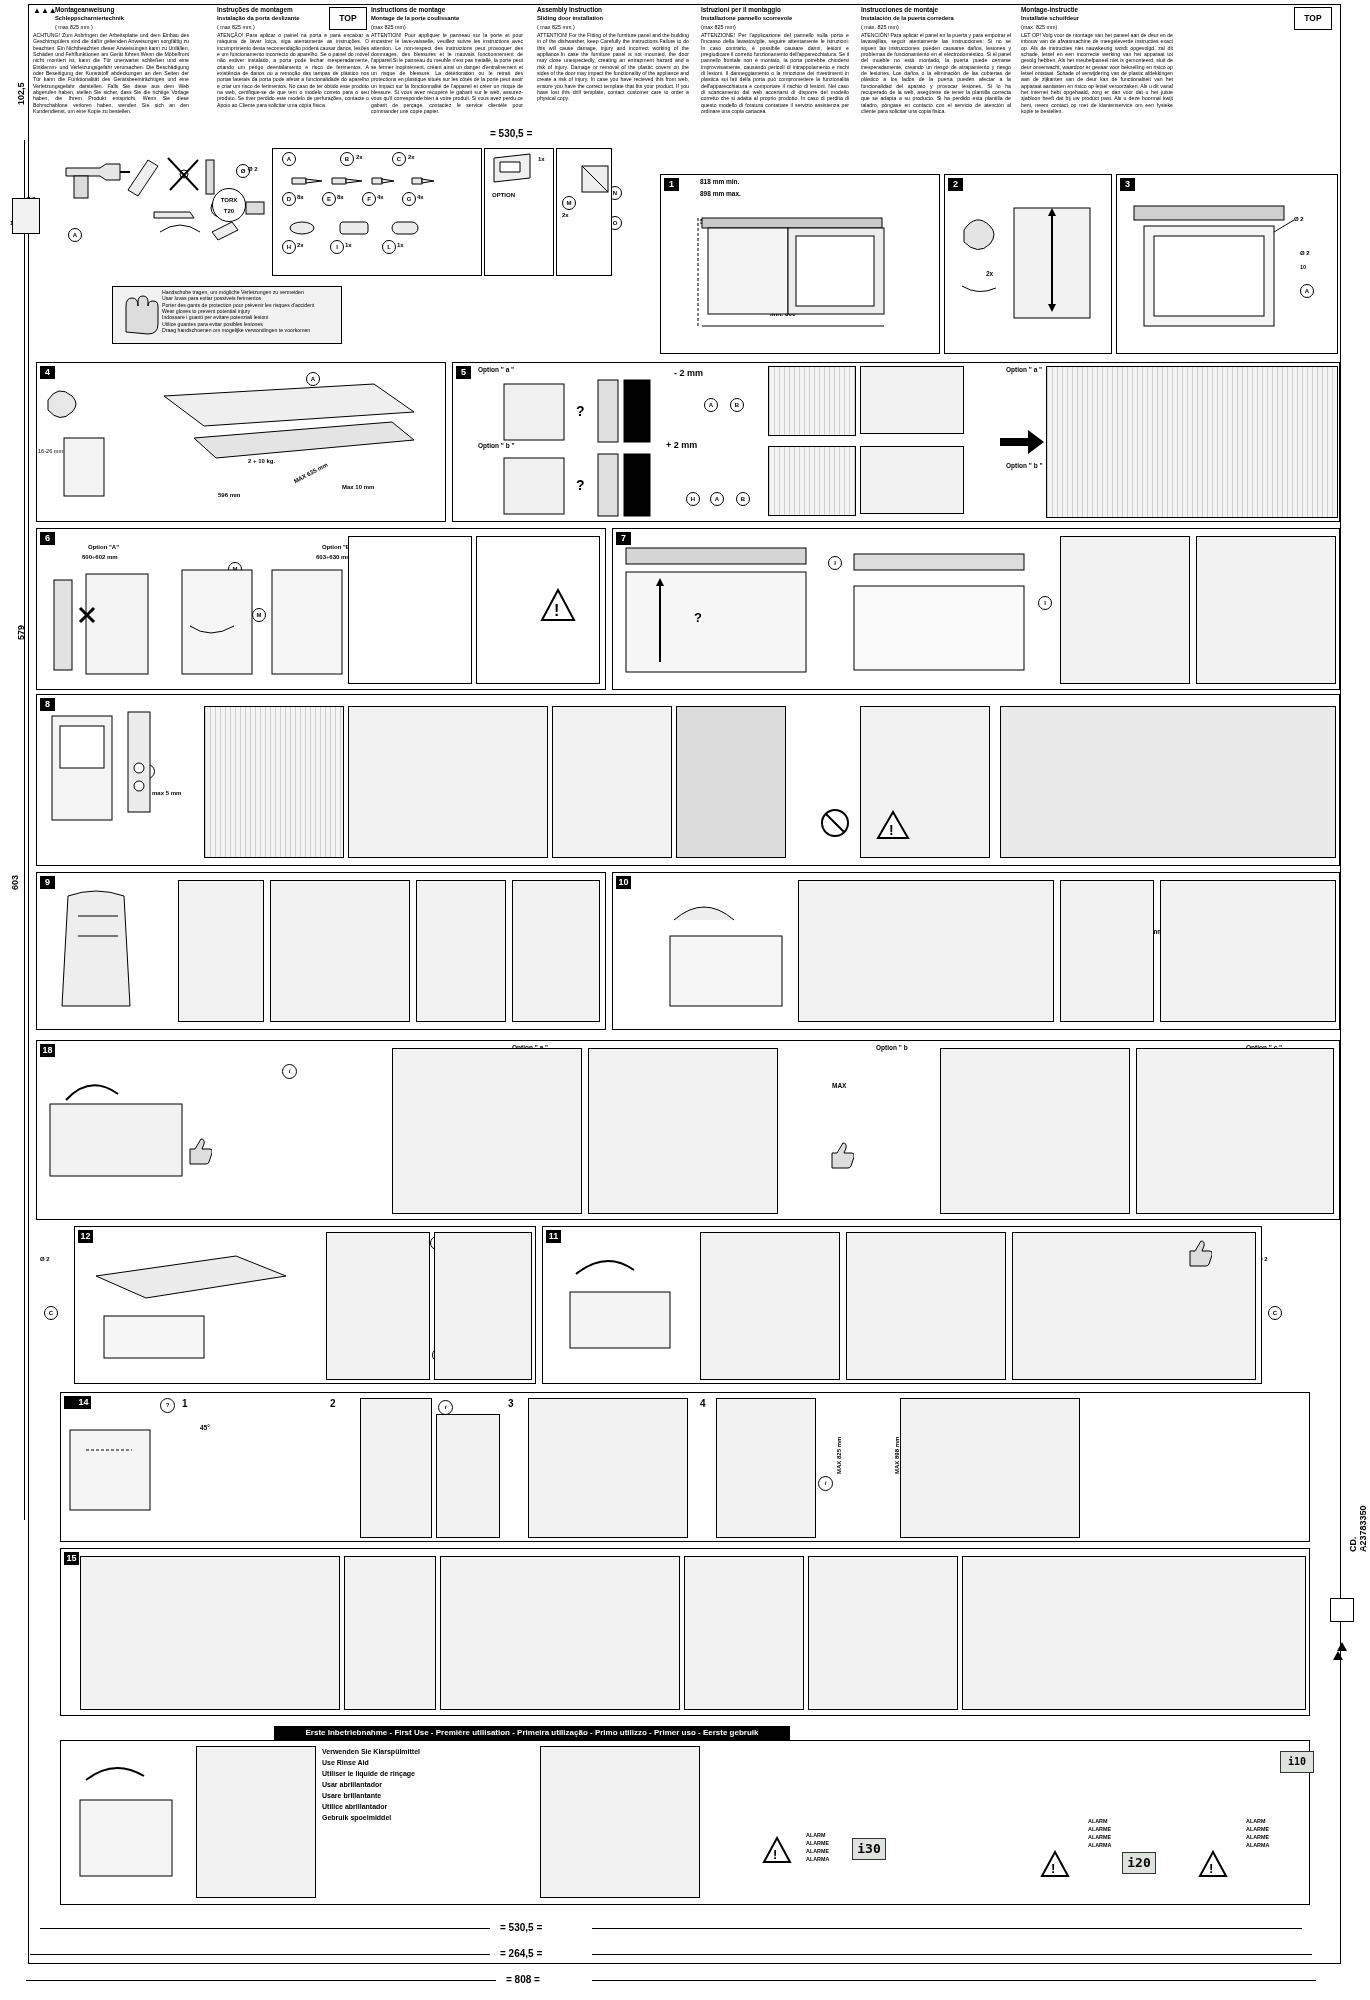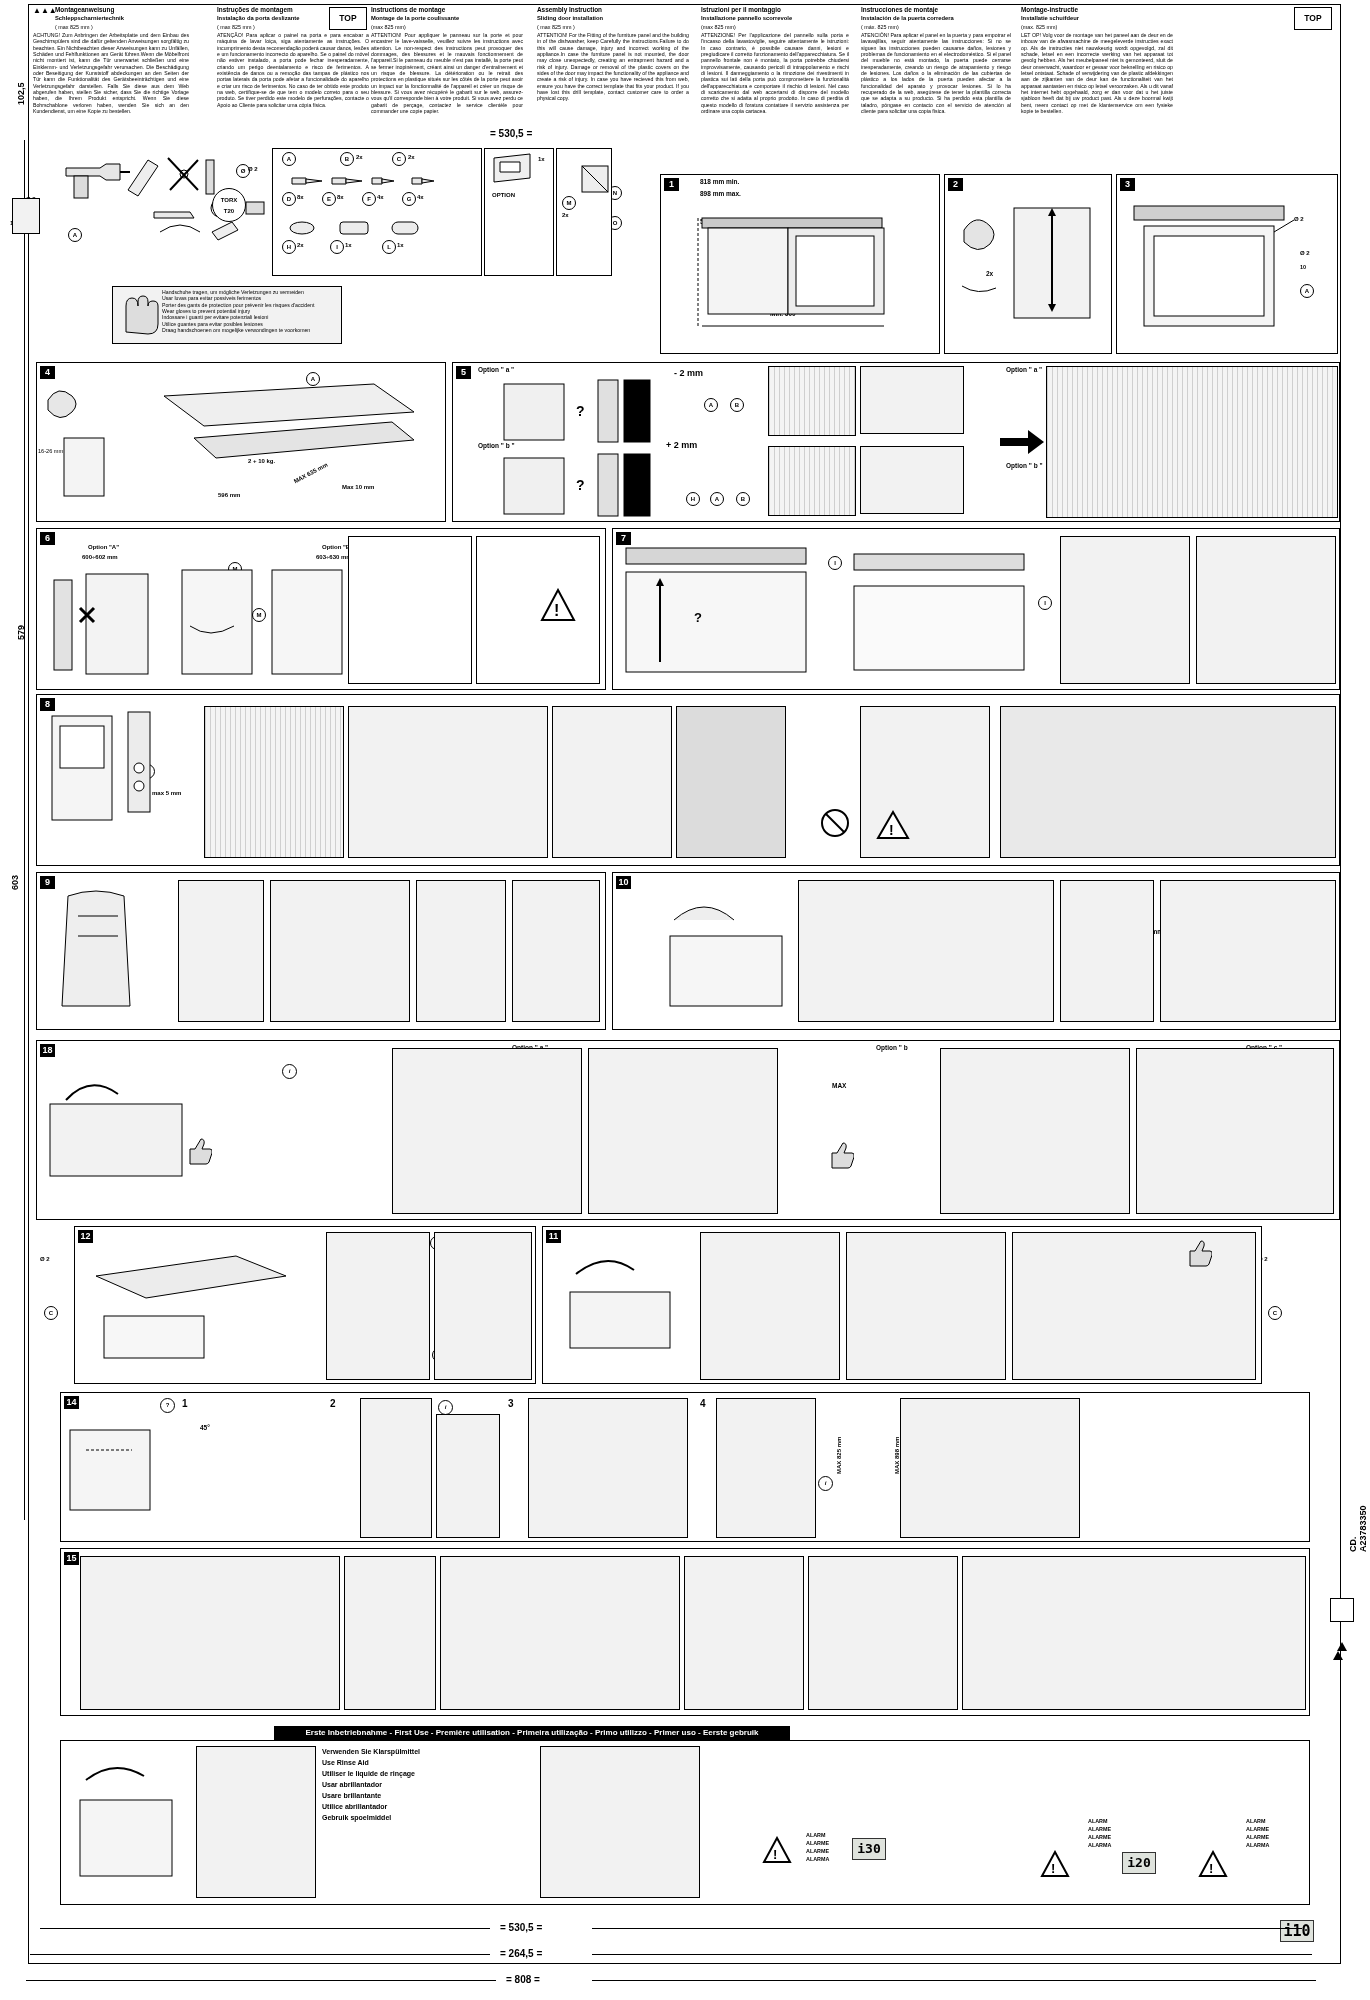--- a/index.html
+++ b/index.html
@@ -458,21 +458,21 @@
     <rect x="10" y="52" width="100" height="56" fill="#f4f4f4" stroke="#000"></rect>
   </svg>
   <div class="box gray3" style="left:700px;top:1232px;width:140px;height:148px;"></div>
   <div class="box gray3" style="left:846px;top:1232px;width:160px;height:148px;"></div>
   <div class="box gray3" style="left:1012px;top:1232px;width:244px;height:148px;"></div>
   <svg width="26" height="30" style="position:absolute;left:1186px;top:1238px;">
     <path d="M4 28 V13 h5 l6 -10 q4 0 3 5 l-2 5 h8 q3 0 2 4 l-3 9 q-1 2 -3 2z" fill="#ddd" stroke="#000"></path>
   </svg>
 
   <div class="box" style="left:60px;top:1392px;width:1250px;height:150px;"></div>
-  <div class="num" style="left:64px;top:1396px;">14</div>
+  <div class="num" style="left:64px;top:1396px;padding-left:12px;">14</div>
   <div class="lblb" style="left:200px;top:1424px;">45°</div>
   <div class="vert lblb" style="left:836px;top:1474px;transform:rotate(-90deg);font-size:6px;">MAX 825 mm</div>
   <div class="vert lblb" style="left:894px;top:1474px;transform:rotate(-90deg);font-size:6px;">MAX 898 mm</div>
   <div class="lblb" style="left:956px;top:1486px;font-size:6px;">MIN.<br>3 mm</div>
   <div class="circ" style="left:160px;top:1398px;width:13px;height:13px;line-height:13px;">?</div>
   <div class="lblb" style="left:182px;top:1398px;font-size:10px;">1</div>
   <div class="lblb" style="left:330px;top:1398px;font-size:10px;">2</div>
   <div class="lblb" style="left:508px;top:1398px;font-size:10px;">3</div>
   <div class="lblb" style="left:700px;top:1398px;font-size:10px;">4</div>
   <div class="circ" style="left:438px;top:1400px;width:13px;height:13px;line-height:13px;font-style:italic;">i</div>
@@ -541,21 +541,21 @@
     <div class="lbl" style="left:0;top:16px;font-size:5.4px;font-weight:bold;">ALARME</div>
     <div class="lbl" style="left:0;top:24px;font-size:5.4px;font-weight:bold;">ALARMA</div>
   </div>
   <div class="lcd" style="left:1122px;top:1852px;width:32px;height:20px;font-size:13px;text-align:center;line-height:20px;">i20</div>
   <div style="position:absolute;left:1246px;top:1818px;">
     <div class="lbl" style="left:0;top:0;font-size:5.4px;font-weight:bold;">ALARM</div>
     <div class="lbl" style="left:0;top:8px;font-size:5.4px;font-weight:bold;">ALARME</div>
     <div class="lbl" style="left:0;top:16px;font-size:5.4px;font-weight:bold;">ALARME</div>
     <div class="lbl" style="left:0;top:24px;font-size:5.4px;font-weight:bold;">ALARMA</div>
   </div>
-  <div class="lcd" style="left:1280px;top:1920px;width:32px;height:20px;font-size:15px;text-align:center;line-height:20px;">i10</div>
+  <div class="lcd" style="left:1280px;top:1751px;width:32px;height:20px;font-size:10px;text-align:center;line-height:20px;">i10</div>
   <svg width="30" height="28" class="warn" style="left:762px;top:1836px;">
     <path d="M15 2 L28 26 H2 Z" fill="#fff" stroke="#000" stroke-width="2"></path>
       <text x="11" y="23" font-size="13" font-weight="bold">!</text>
     </svg>
   <svg width="30" height="28" class="warn" style="left:1040px;top:1850px;">
     <path d="M15 2 L28 26 H2 Z" fill="#fff" stroke="#000" stroke-width="2"></path>
       <text x="11" y="23" font-size="13" font-weight="bold">!</text>
     </svg>
   <svg width="30" height="28" class="warn" style="left:1198px;top:1850px;">
     <path d="M15 2 L28 26 H2 Z" fill="#fff" stroke="#000" stroke-width="2"></path>

